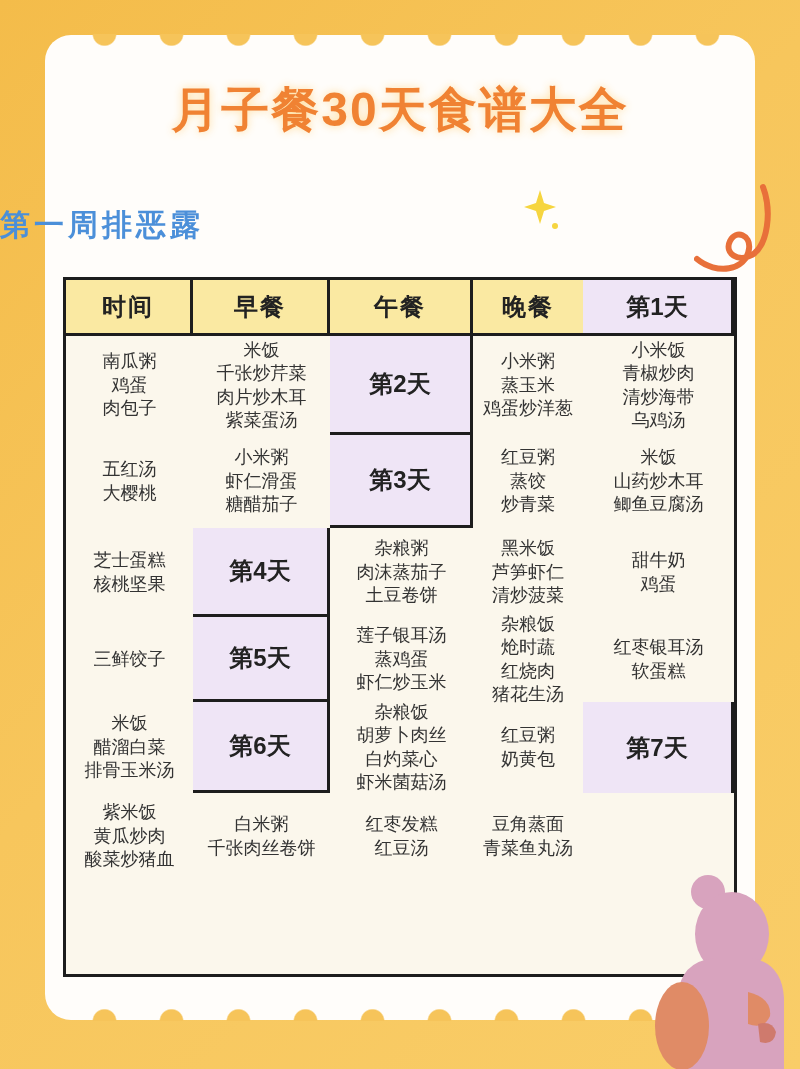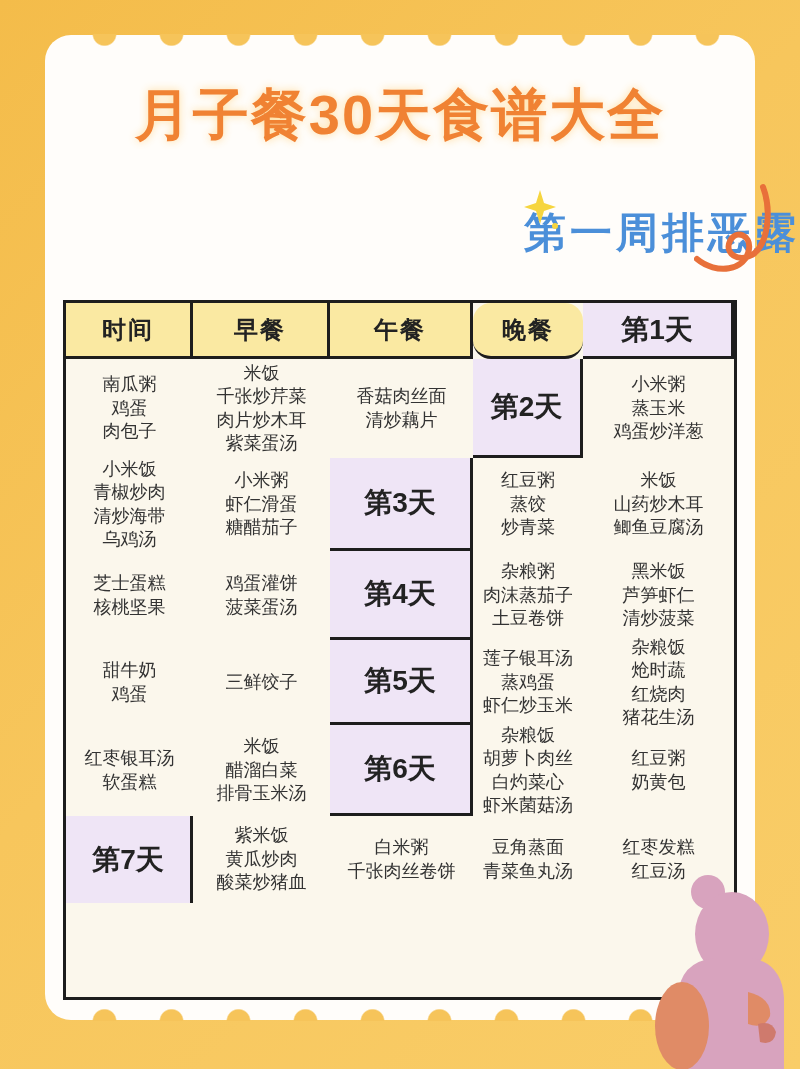--- a/index.html
+++ b/index.html
@@ -10,46 +10,46 @@
   }
   .card{
     position:absolute;left:45px;top:35px;width:710px;height:985px;
     background:#fffdfa;border-radius:26px;z-index:1;
   }
   .scallop{position:absolute;left:26px;right:26px;height:15px;background-repeat:repeat-x;background-size:67px 15px;z-index:2;}
   .scallop.top{top:-1px;background-image:radial-gradient(circle 12px at 50% 0,#f6c45a 11px,rgba(246,196,90,0) 12.5px);}
   .scallop.bottom{bottom:-1px;background-image:radial-gradient(circle 12px at 50% 100%,#f6c45a 11px,rgba(246,196,90,0) 12.5px);}
   .title{
     position:absolute;left:0;right:0;top:78px;text-align:center;z-index:3;
-    font-size:56px;font-weight:700;letter-spacing:2px;color:#f08233;
+    font-size:48px;font-weight:700;letter-spacing:2px;color:#f08233;
     text-shadow:0 0 8px rgba(255,218,150,.9);
   }
   .subtitle{
-    position:absolute;left:0;right:0;top:205px;text-align:right;z-index:3;
-    font-size:42px;font-weight:700;letter-spacing:4px;color:#4b8fd9;padding-left:10px;
+    position:absolute;left:0;right:0;top:205px;text-align:left;z-index:3;
+    font-size:30px;font-weight:700;letter-spacing:4px;color:#4b8fd9;
   }
   .sparkle{position:absolute;left:522px;top:188px;z-index:3;}
   .curl{position:absolute;left:694px;top:183px;z-index:3;}
   .tbl{
-    position:absolute;left:63px;top:300px;width:674px;height:700px;z-index:3;
+    position:absolute;left:63px;top:277px;width:674px;height:700px;z-index:3;
     display:grid;box-sizing:border-box;
     grid-template-columns:127px 137px 143px 110px 151px;
     grid-template-rows:56px 99px 93px 89px 85px 91px 87px 71px;
     border:3px solid #1d1d1d;background:#fbf7ec;
   }
   .th{
     background:#fae9a2;border-bottom:3px solid #1d1d1d;border-right:3px solid #1d1d1d;
     display:flex;align-items:center;justify-content:center;
     font-size:24px;font-weight:600;color:#222;letter-spacing:2px;
   }
-  .th.last{border-right:none;border-radius:18px;}
+  .th.last{border-right:none;}
   .day{
     background:#efe5f6;border-right:3px solid #1d1d1d;border-bottom:3px solid #1d1d1d;
     display:flex;align-items:center;justify-content:center;
-    font-size:28px;font-weight:600;color:#222;
+    font-size:24px;font-weight:600;color:#222;
   }
   .day.last{border-bottom:none;}
   .meal{
     display:flex;align-items:center;justify-content:center;text-align:center;
   }
   .meal > span{
     position:relative;z-index:6;
     white-space:pre-line;font-size:18px;line-height:1.3;color:#333;font-weight:500;
   }
   .sil{position:absolute;right:0;bottom:0;z-index:5;}
@@ -85,61 +85,57 @@
       <span>南瓜粥
 鸡蛋
 肉包子</span>
     </div>
   <div class="meal">
       <span>米饭
 千张炒芹菜
 肉片炒木耳
 紫菜蛋汤</span>
     </div>
-  <div class="meal">
-      <span>香菇肉丝面
-清炒藕片</span>
-    </div>
 
   <div class="day">第2天</div>
   <div class="meal">
       <span>小米粥
 蒸玉米
 鸡蛋炒洋葱</span>
     </div>
   <div class="meal">
       <span>小米饭
 青椒炒肉
 清炒海带
 乌鸡汤</span>
     </div>
   <div class="meal">
+      <span>五红汤
+大樱桃</span>
+    </div>
+  <div class="meal">
       <span>小米粥
 虾仁滑蛋
 糖醋茄子</span>
     </div>
 
   <div class="day">第3天</div>
   <div class="meal">
       <span>红豆粥
 蒸饺
 炒青菜</span>
     </div>
   <div class="meal">
       <span>米饭
 山药炒木耳
 鲫鱼豆腐汤</span>
     </div>
   <div class="meal">
       <span>芝士蛋糕
 核桃坚果</span>
-    </div>
-  <div class="meal">
-      <span>鸡蛋灌饼
-菠菜蛋汤</span>
     </div>
 
   <div class="day">第4天</div>
   <div class="meal">
       <span>杂粮粥
 肉沫蒸茄子
 土豆卷饼</span>
     </div>
   <div class="meal">
       <span>黑米饭
@@ -192,26 +188,26 @@
   <div class="meal">
       <span>紫米饭
 黄瓜炒肉
 酸菜炒猪血</span>
     </div>
   <div class="meal">
       <span>白米粥
 千张肉丝卷饼</span>
     </div>
   <div class="meal">
+      <span>红枣发糕
+红豆汤</span>
+    </div>
+  <div class="meal">
       <span>豆角蒸面
 青菜鱼丸汤</span>
-    </div>
-  <div class="meal">
-      <span>红枣发糕
-红豆汤</span>
     </div>
 </div>
 
 <svg class="sil" width="170" height="195" viewBox="0 0 170 195">
   <g fill="#d8a3be">
     <circle cx="78" cy="18" r="17"></circle>
     <ellipse cx="102" cy="60" rx="37" ry="42"></ellipse>
     <path d="M48,195 L48,122 Q50,88 84,84 L122,84 Q152,90 154,124 L154,195 Z"></path>
   </g>
   <g fill="#e08b66">

